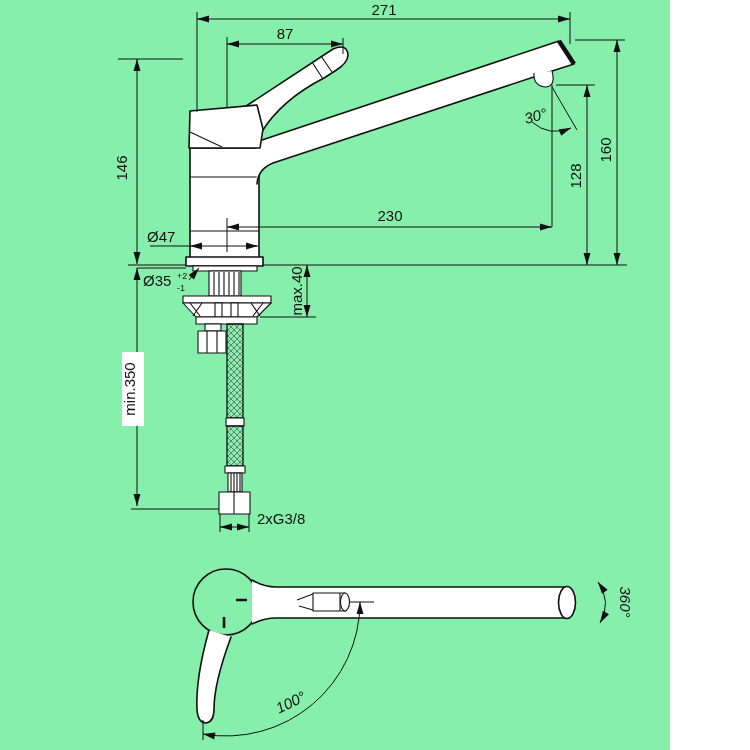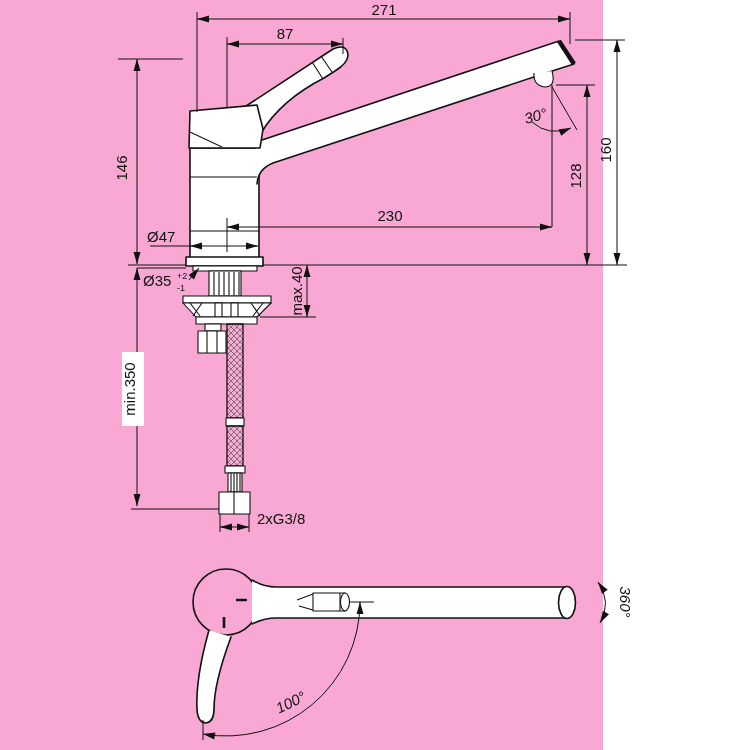--- a/index.html
+++ b/index.html
@@ -1,16 +1,16 @@
 <!DOCTYPE html>
 <html><head>
 <meta charset="utf-8">
 <style>
   html,body{margin:0;padding:0;background:#ffffff;}
-  .stage{width:603px;height:750px;background:#f9a8d4;position:relative;font-family:"Liberation Sans",sans-serif;}
+  .stage{width:670px;height:750px;background:#86efac;position:relative;font-family:"Liberation Sans",sans-serif;}
   svg{display:block;}
   text{fill:#111;font-family:"Liberation Sans",sans-serif;}
   .dimtxt{font-size:15px;}
   .toltxt{font-size:9px;}
   .angletxt{font-size:15px;font-style:italic;}
   .outline{fill:none;stroke:#111;stroke-width:1.6;stroke-linejoin:round;stroke-linecap:round;}
   .outline-thin{fill:none;stroke:#111;stroke-width:1.1;stroke-linejoin:round;}
   .fillwhite{fill:#ffffff;stroke:none;}
   .part{fill:#ffffff;stroke:#111;stroke-width:1.6;stroke-linejoin:round;}
   .part-thin{fill:#ffffff;stroke:#111;stroke-width:1.1;stroke-linejoin:round;}

